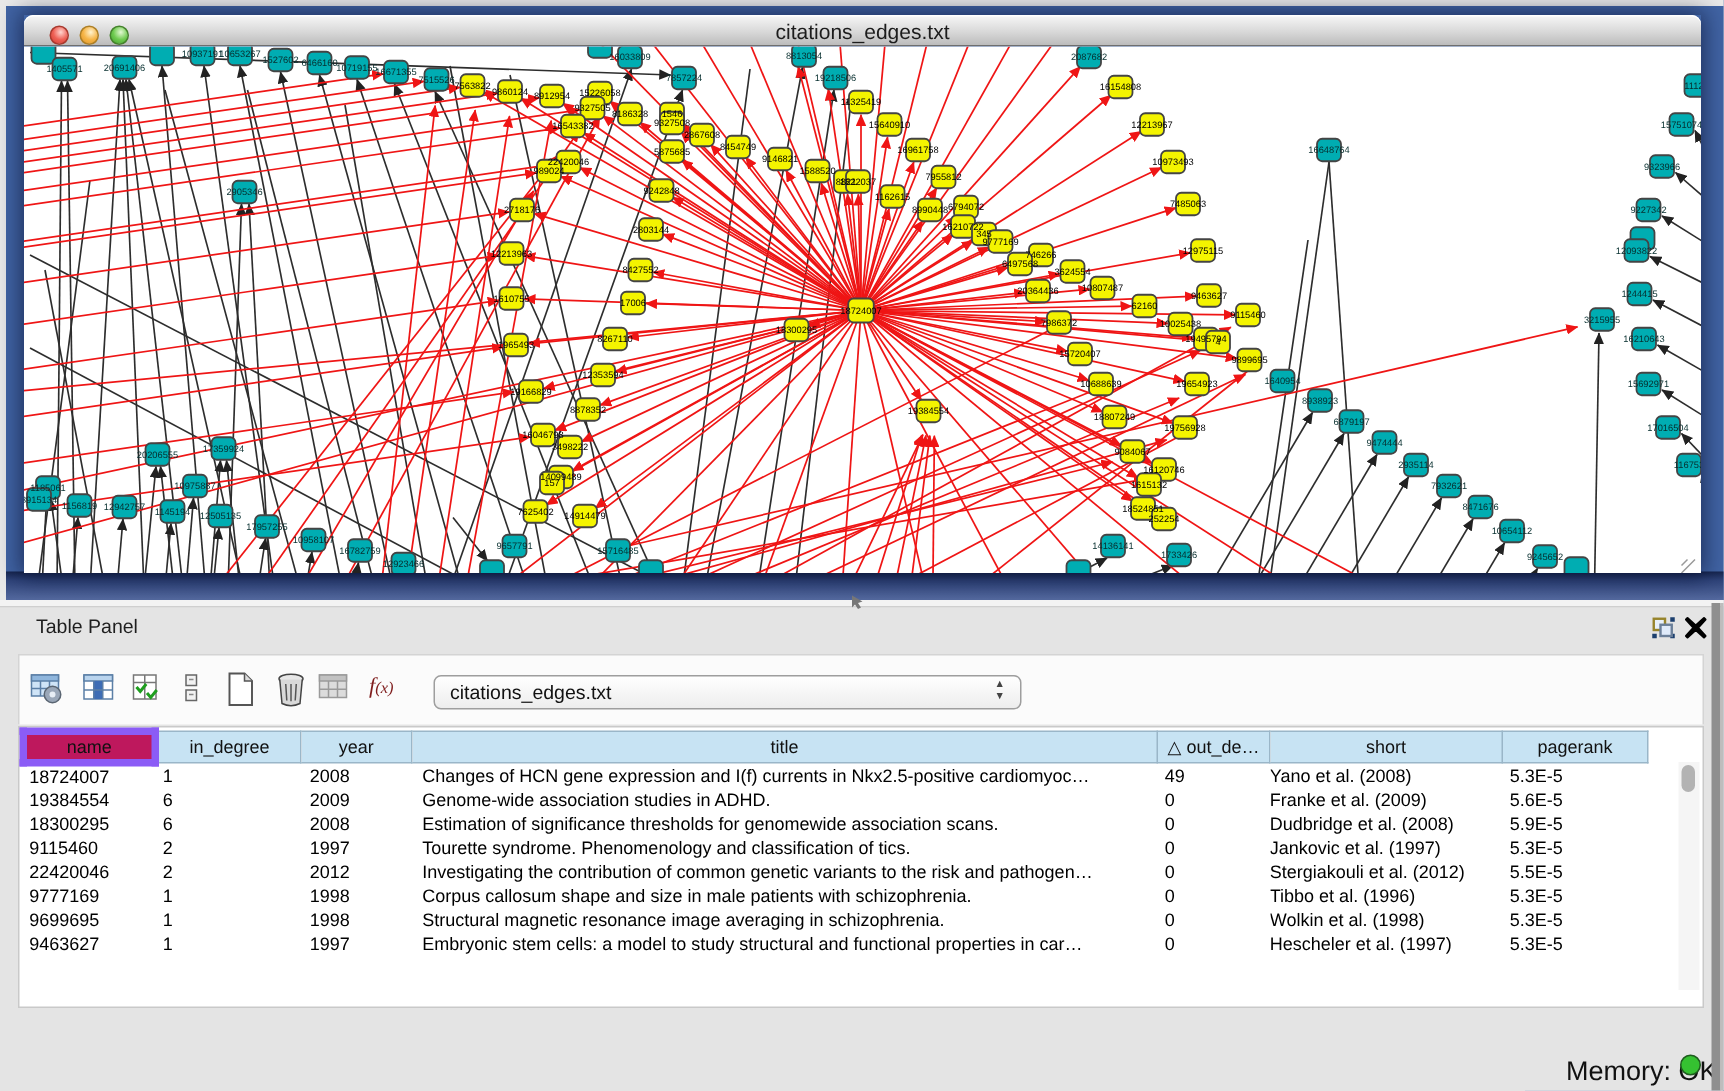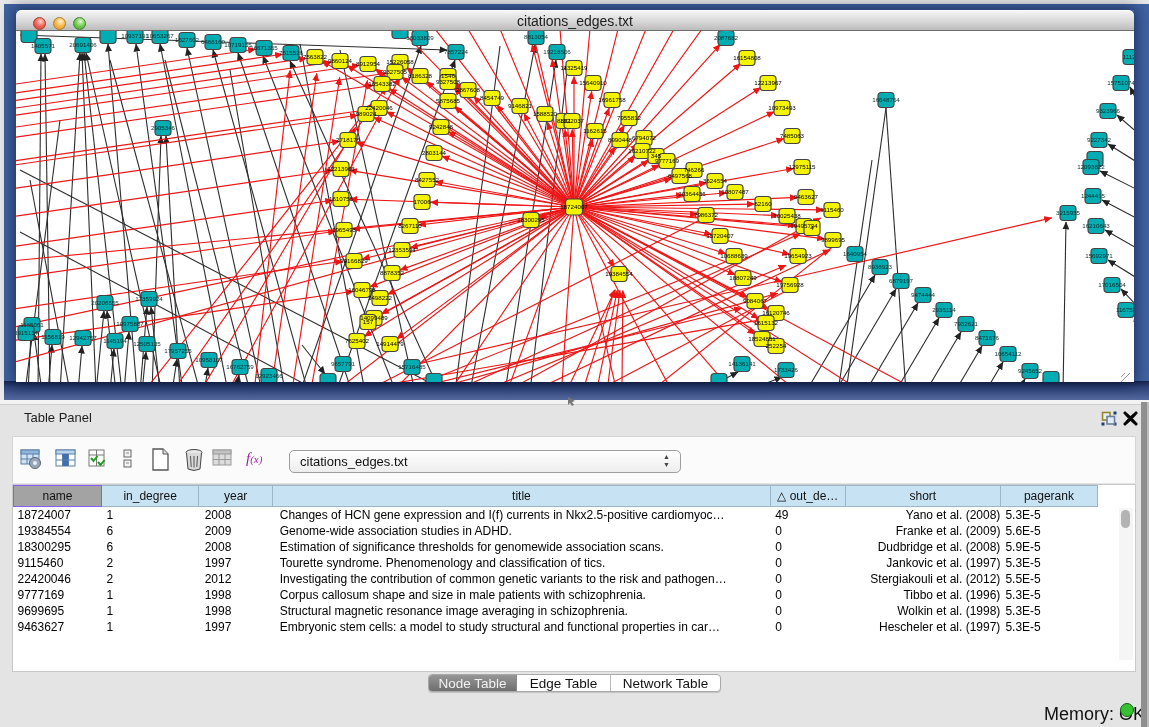--- a/index.html
+++ b/index.html
@@ -20,28 +20,28 @@
 .nl{font:6.2px "Liberation Sans",sans-serif;text-anchor:middle}
 #panel{left:0;top:400px;width:1149px;height:327px;background:#e4e4e4}
 #paneltop{left:0;top:400px;width:1149px;height:5px;background:#f3f3f3;border-bottom:1px solid #cfcfcf}
 #ptitle{left:24px;top:410px;font-size:13px;color:#1e1e1e}
 #toolrow{left:12px;top:436px;width:1124px;height:47px;background:#fbfbfb;border:1px solid #d4d4d4;border-bottom:0}
 #dropdown{left:289px;top:450px;width:392px;height:23px;background:linear-gradient(#fff,#ededed);border:1px solid #9e9e9e;border-radius:5px;font-size:13px;color:#111;line-height:21px;padding-left:10px}
 #dd-ar{left:663px;top:453px;font-size:7px;color:#444;line-height:8px}
 #tablewrap{left:12px;top:484px;width:1124px;height:188px;background:#fff;border:1px solid #c9c9c9}
 table{border-collapse:collapse;table-layout:fixed;font-size:12px;width:1085px}
 th{height:21px;font-weight:normal;font-size:12px;background:#c7e3f3;border:1px solid #9ab6c8;border-top:1px solid #9ab6c8;text-align:center;color:#111;overflow:hidden;white-space:nowrap}
-th.h0{background:#a3a3a3;border:1px solid #8b5cf6}
+th.h0{background:#be185d;border:5px solid #8b5cf6}
 td{height:16px;padding:0;color:#000;overflow:hidden;white-space:nowrap}
 td.c0{padding-left:4px}
 td.c1{padding-left:5px}
 td.c2{padding-left:6px}
 td.c3{padding-left:7px}
 td.c4{padding-left:5px}
-td.c5{text-align:right}
+td.c5{text-align:left}
 td.c6{padding-left:5px}
 #vscroll{left:1119px;top:508px;width:14px;height:152px;background:#f5f5f5}
 #vthumb{left:1121px;top:510px;width:9px;height:18px;background:#b3b3b3;border-radius:5px}
 #tabbar{left:428px;top:674px;width:293px;height:18px;border:1px solid #a9a9a9;border-radius:4px;background:#fff;box-shadow:0 1px 1px rgba(0,0,0,0.15);display:flex}
 .tab{flex:0 0 auto;text-align:center;line-height:17px;color:#111;font-size:13.5px}
 #tab1{width:88px;background:linear-gradient(#969696,#6e6e6e);color:#f2f2f2;border-radius:3px 0 0 3px;border-right:1px solid #888}
 #tab2{width:94px;border-right:1px solid #bbb}
 #tab3{width:109px}
 #mem{left:1044px;top:704px;font-size:18px;color:#111}
 #memdot{left:1120px;top:703px;width:14px;height:14px;border-radius:50%;background:#35c131;border:1.5px solid #1e5c1e}
@@ -609,21 +609,21 @@
       <line x1="11" y1="8" x2="11" y2="19.5" stroke="#555"></line>
       <line x1="14.5" y1="8" x2="13.8" y2="19" stroke="#555"></line>
 </svg>
 <svg class="icon" style="left:212px" width="22" height="22" viewBox="0 0 22 22">
 <rect x="1" y="2" width="18" height="15" fill="#dcdcdc" stroke="#9a9a9a"></rect>
       <rect x="1" y="2" width="18" height="4" fill="#c2c2c2" stroke="#9a9a9a"></rect>
 <line x1="7" y1="6" x2="7" y2="17" stroke="#9a9a9a"></line>
       <line x1="13" y1="6" x2="13" y2="17" stroke="#9a9a9a"></line>
       <line x1="1" y1="11.5" x2="19" y2="11.5" stroke="#9a9a9a"></line>
 </svg>
-<div class="abs" style="left:246px;top:450px;width:26px;height:20px;font-family:'Liberation Serif',serif;font-style:italic;font-size:15px;color:#a21caf">f<span style="font-size:11px">(x)</span></div>
+<div class="abs" style="left:246px;top:450px;width:26px;height:20px;font-family:'Liberation Serif',serif;font-style:italic;font-size:15px;color:#7f1d1d">f<span style="font-size:11px">(x)</span></div>
   <div class="abs" id="dropdown">citations_edges.txt</div>
   <div class="abs" id="dd-ar">▲<br>▼</div>
   <div class="abs" id="tablewrap">
   <table>
   <colgroup>
           <col style="width:88px">
           <col style="width:97px">
           <col style="width:74px">
           <col style="width:497px">
           <col style="width:75px">
@@ -710,24 +710,19 @@
             <td class="c3">Embryonic stem cells: a model to study structural and functional properties in car…</td>
             <td class="c4">0</td>
             <td class="c5">Hescheler et al. (1997)</td>
             <td class="c6">5.3E-5</td>
           </tr>
   </tbody>
       </table>
   </div>
   <div class="abs" id="vscroll"></div>
   <div class="abs" id="vthumb"></div>
-  <div class="abs" id="tabbar">
-      <div class="tab" id="tab1">Node Table</div>
-      <div class="tab" id="tab2">Edge Table</div>
-      <div class="tab" id="tab3">Network Table</div>
-    </div>
   <div class="abs" id="mem">Memory: OK</div>
   <div class="abs" id="memdot"></div>
   <div class="abs" id="rstrip"></div>
   <div class="abs" id="rstrip2"></div>
   <svg class="abs" id="cursor" width="10" height="10">
       <path d="M1,1 L8,5 L5,6 L7,9 L5,10 L3,7 L1,9 z" fill="#777"></path>
     </svg>
 </div>
 </body></html>

